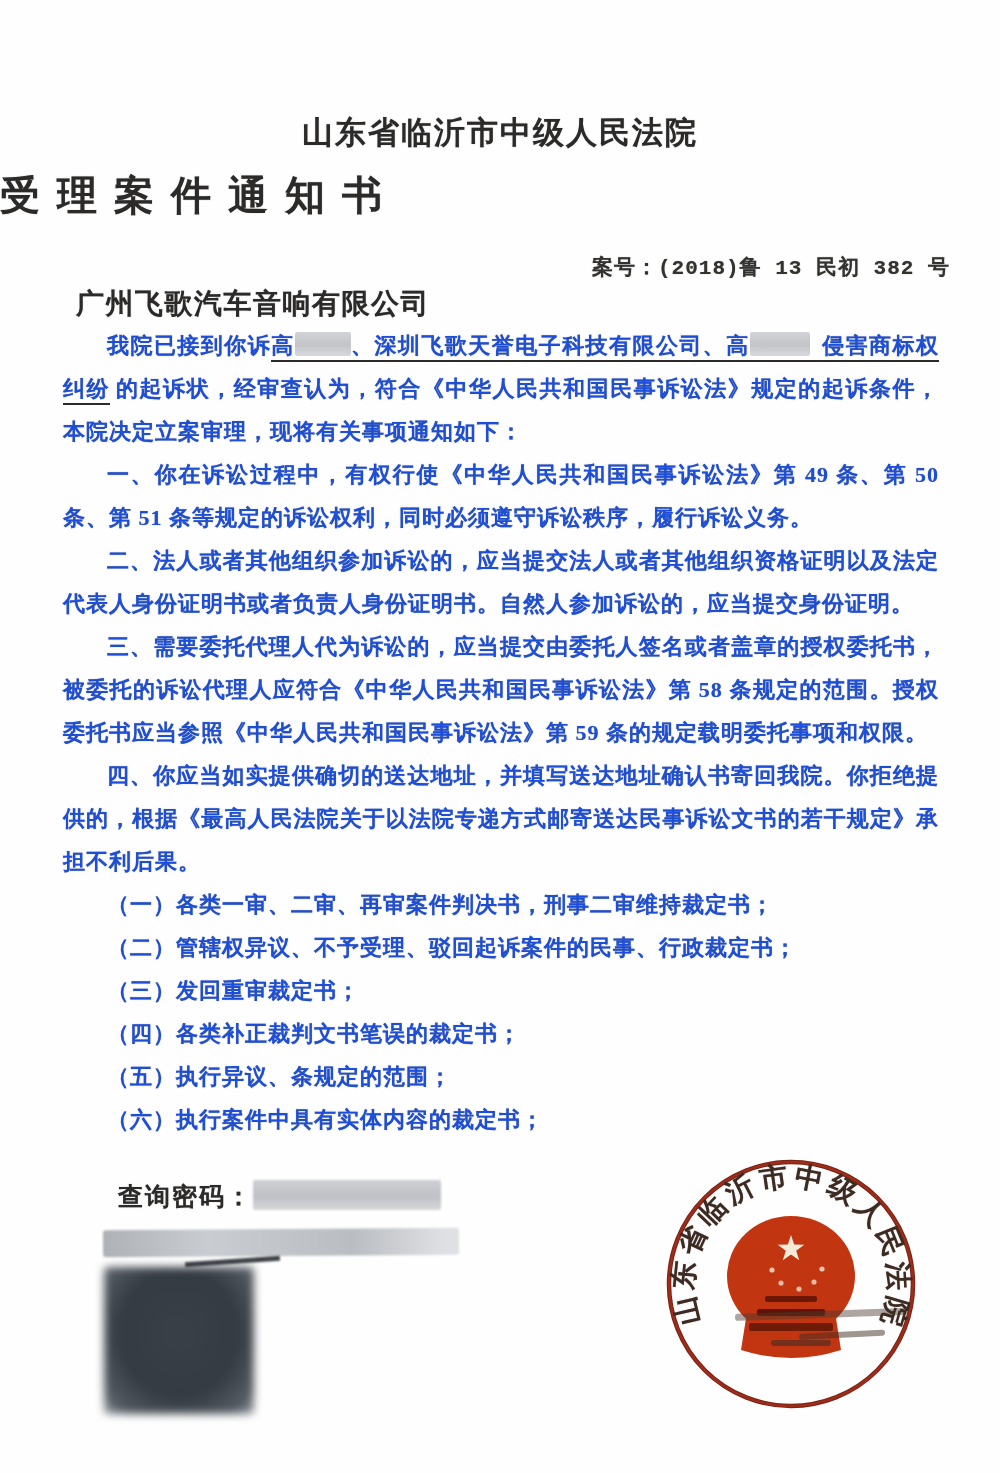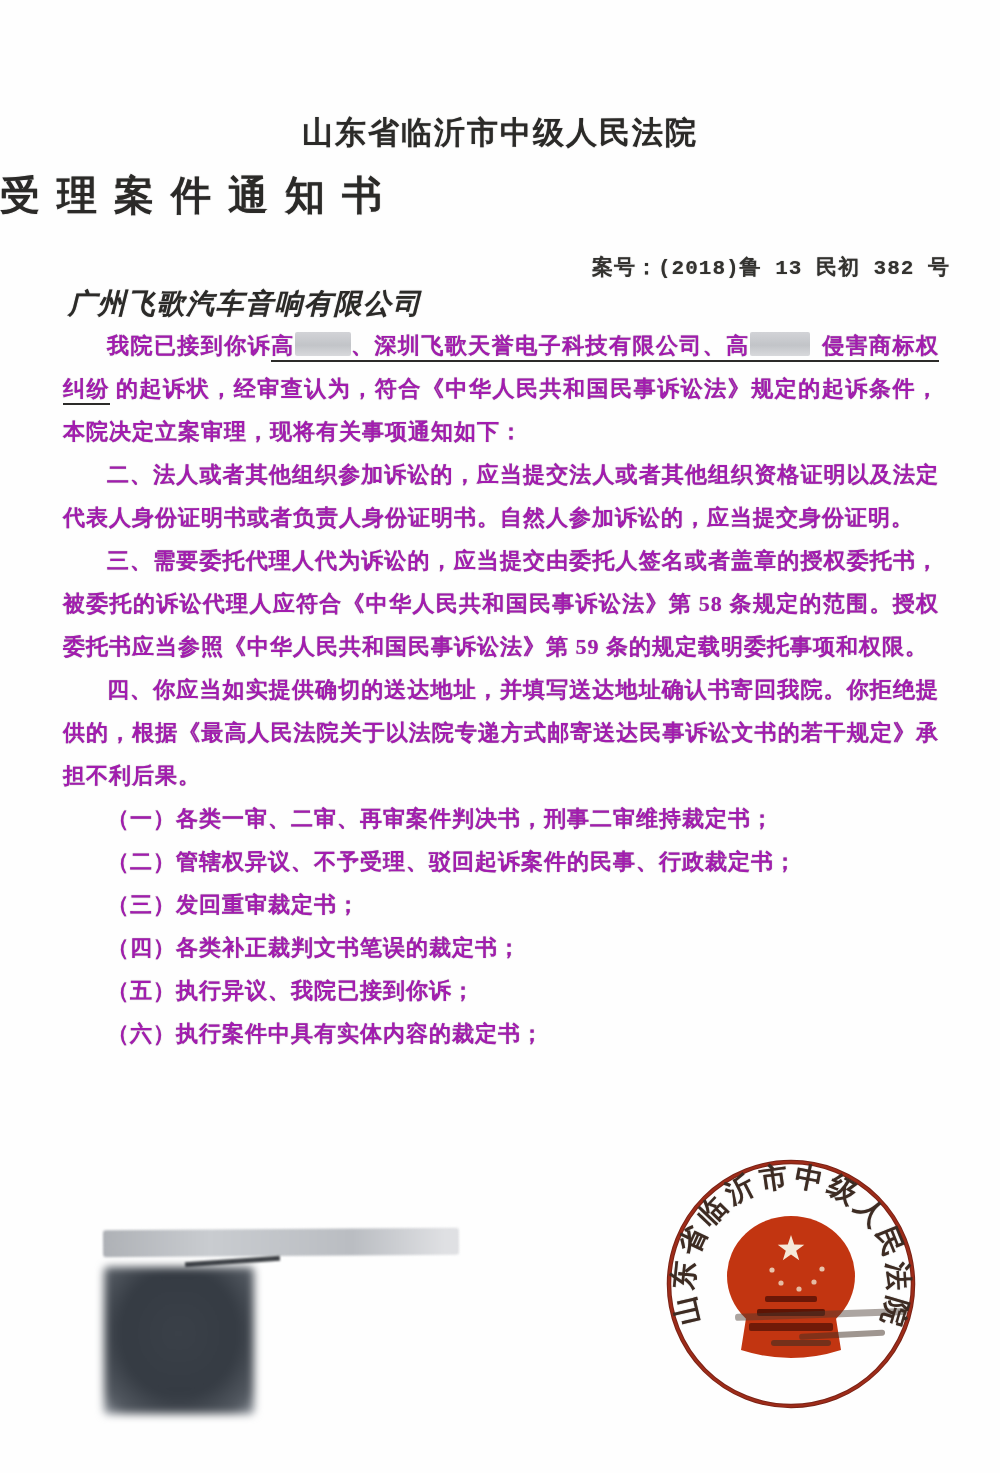--- a/index.html
+++ b/index.html
@@ -17,28 +17,28 @@
   }
   .doc-title {
     position:absolute; top:168px; left:0; width:100%;
     text-align:left; font-size:40px; letter-spacing:17px;
   }
   .case-number {
     position:absolute; top:253px; left:592px;
     font-size:21px; letter-spacing:1px; color:#33322f;font-family:Liberation Mono, monospace;
   }
   .addressee {
-    position:absolute; top:285px; left:68px;
-    font-size:28px; letter-spacing:1.5px;font-style:italic;
+    position:absolute; top:285px; left:76px;
+    font-size:28px; letter-spacing:1.5px;
   }
 
   .body-flow {
     position:absolute; top:324px; left:63px; width:876px;
     font-size:22px; line-height:43px; letter-spacing:1px;
-    text-align:justify; color:#a21caf;
+    text-align:justify; color:#1d4ed8;
   }
   .body-flow p { margin:0; text-indent:2em; }
 
   .u {
     border-bottom:2px solid #2c2b29;
     padding-bottom:2px; margin-right:6px;
   }
   .redact {
     display:inline-block; height:24px; vertical-align:-3px;
     background:linear-gradient(180deg,#d2d3d7 0%,#c2c4c8 55%,#d8d9dc 100%);
@@ -80,31 +80,35 @@
 
 <div class="page scan">
 
   <div class="court-name">山东省临沂市中级人民法院</div>
   <div class="doc-title">受理案件通知书</div>
   <div class="case-number">案号：(2018)鲁 13 民初 382 号</div>
   <div class="addressee">广州飞歌汽车音响有限公司</div>
 
   <div class="body-flow">
     <p><span>我院已接到你诉</span><span class="u"><span>高</span><span class="redact r1"></span><span>、深圳飞歌天誉电子科技有限公司、高</span><span class="redact r2"></span><span>侵害商标权纠纷</span></span><span>的起诉状，经审查认为，符合《中华人民共和国民事诉讼法》规定的起诉条件，本院决定立案审理，现将有关事项通知如下：</span></p>
+    <p>一、你在诉讼过程中，有权行使《中华人民共和国民事诉讼法》第 49 条、第 50 条、第 51 条等规定的诉讼权利，同时必须遵守诉讼秩序，履行诉讼义务。</p>
     <p>二、法人或者其他组织参加诉讼的，应当提交法人或者其他组织资格证明以及法定代表人身份证明书或者负责人身份证明书。自然人参加诉讼的，应当提交身份证明。</p>
     <p>三、需要委托代理人代为诉讼的，应当提交由委托人签名或者盖章的授权委托书，被委托的诉讼代理人应符合《中华人民共和国民事诉讼法》第 58 条规定的范围。授权委托书应当参照《中华人民共和国民事诉讼法》第 59 条的规定载明委托事项和权限。</p>
     <p>四、你应当如实提供确切的送达地址，并填写送达地址确认书寄回我院。你拒绝提供的，根据《最高人民法院关于以法院专递方式邮寄送达民事诉讼文书的若干规定》承担不利后果。</p>
     <p>（一）各类一审、二审、再审案件判决书，刑事二审维持裁定书；</p>
     <p>（二）管辖权异议、不予受理、驳回起诉案件的民事、行政裁定书；</p>
     <p>（三）发回重审裁定书；</p>
     <p>（四）各类补正裁判文书笔误的裁定书；</p>
-    <p>（五）执行异议、我院已接到你诉；</p>
+    <p>（五）执行异议、条规定的范围；</p>
     <p>（六）执行案件中具有实体内容的裁定书；</p>
   </div>
 
+  <div class="query-row">
+    <span>查询密码：</span><span class="redact-password"></span>
+  </div>
 
   <div class="redact-bar"></div>
   <div class="scan-artifact"></div>
   <div class="redact-block"></div>
 
   <svg class="seal" viewBox="0 0 264 264" xmlns="http://www.w3.org/2000/svg">
 
     <circle cx="132" cy="132" r="122" fill="none" stroke="#7a2316" stroke-width="4.5"></circle>
     <circle cx="132" cy="132" r="122" fill="none" stroke="#b5321c" stroke-width="2.5" opacity=".6"></circle>
 

